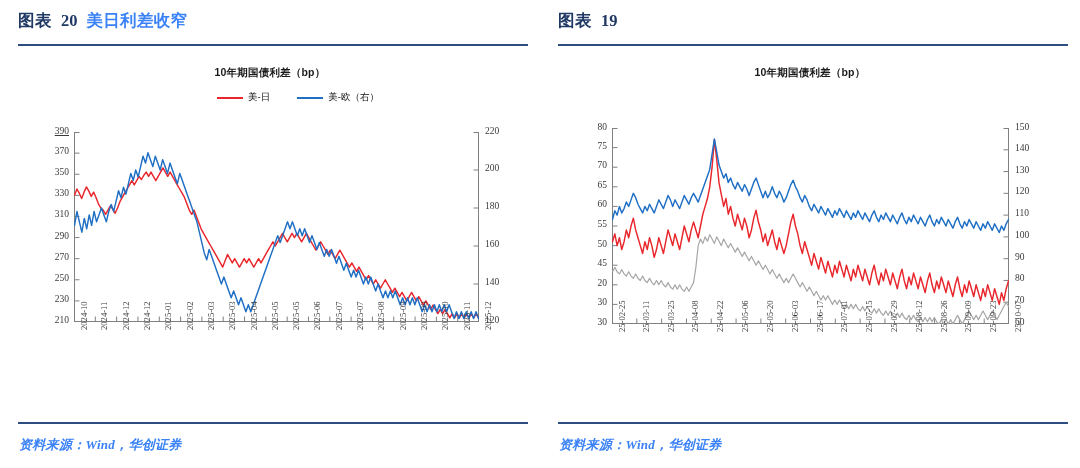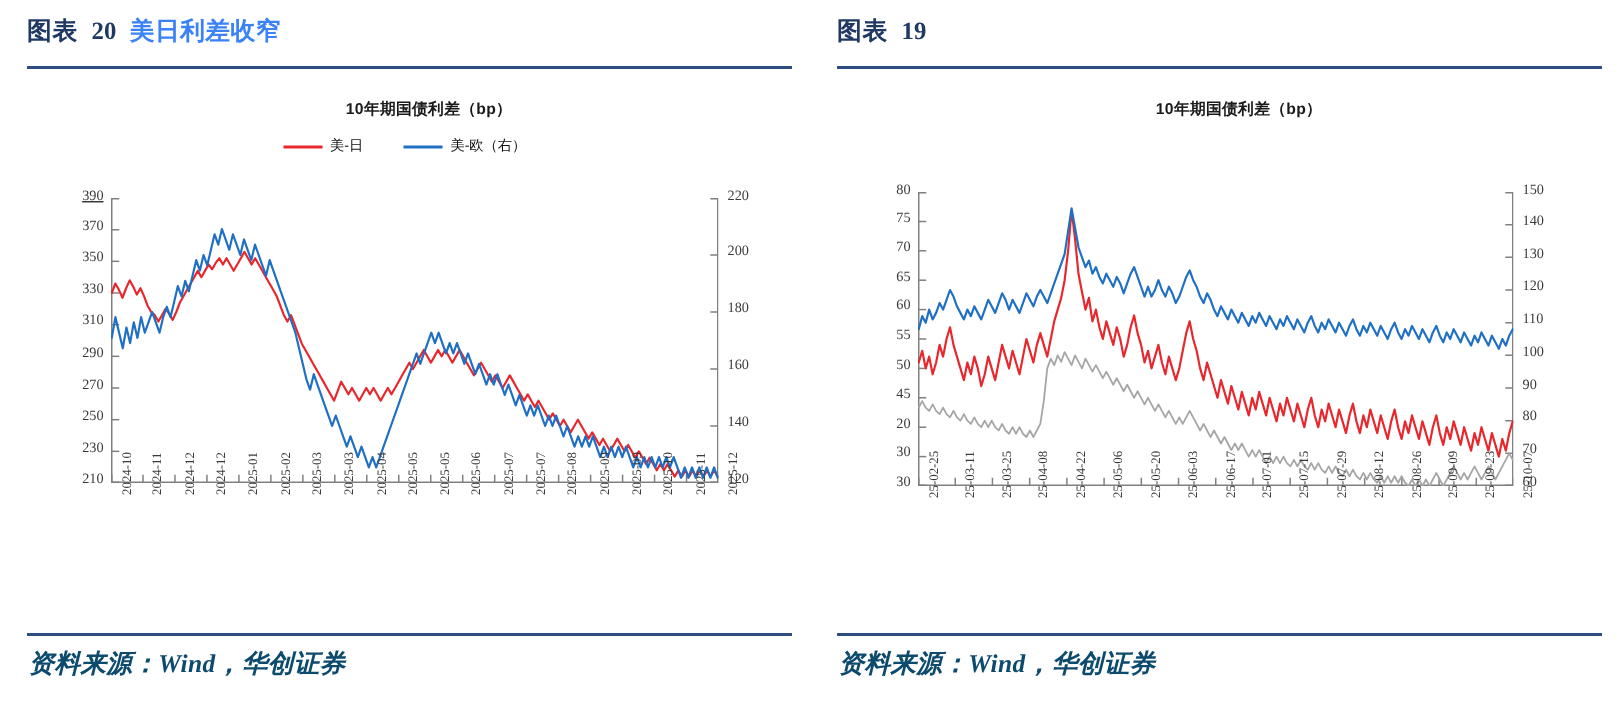--- a/index.html
+++ b/index.html
@@ -33,36 +33,36 @@
     position:absolute;left:18px;right:12px;top:44px;height:0;
     border-top:2.2px solid #2E4E81;
   }
   .rule-bottom{
     position:absolute;left:18px;right:12px;bottom:44px;height:0;
     border-top:2.2px solid #2E4E81;
   }
   .source{
     position:absolute;left:19px;bottom:14px;
     font-family:"Liberation Serif",serif;
-    font-style:italic;font-weight:bold;font-size:17px;color:#0c4a6e;
+    font-style:italic;font-weight:bold;font-size:13px;color:#3b82f6;
     letter-spacing:.3px;
   }
 
   
   .chart-wrap{position:absolute;left:0;top:52px;width:540px;height:350px;}
   .chart-title{
-    position:absolute;top:14px;left:16px;width:540px;text-align:center;
+    position:absolute;top:14px;left:0;width:540px;text-align:center;
     font-family:"Liberation Sans",sans-serif;
     font-weight:bold;font-size:10.5px;color:#1a1a1a;letter-spacing:.2px;
   }
   .legend{
     position:absolute;top:39px;left:0;width:540px;
     display:flex;justify-content:center;align-items:center;
   }
-  .legend.l1{gap:27px;}
+  .legend.l1{gap:27px;padding-left:28px;}
   .legend.l2{gap:52px;}
   .leg-item{display:flex;align-items:center;gap:5px;}
   .leg-line{display:block;width:26px;height:0;border-top:2px solid #000;}
   .leg-text{
     font-family:"Liberation Sans",sans-serif;
     font-size:9.5px;color:#111;white-space:nowrap;
   }
 
   .plot{position:absolute;}
   .plot svg{display:block;}

